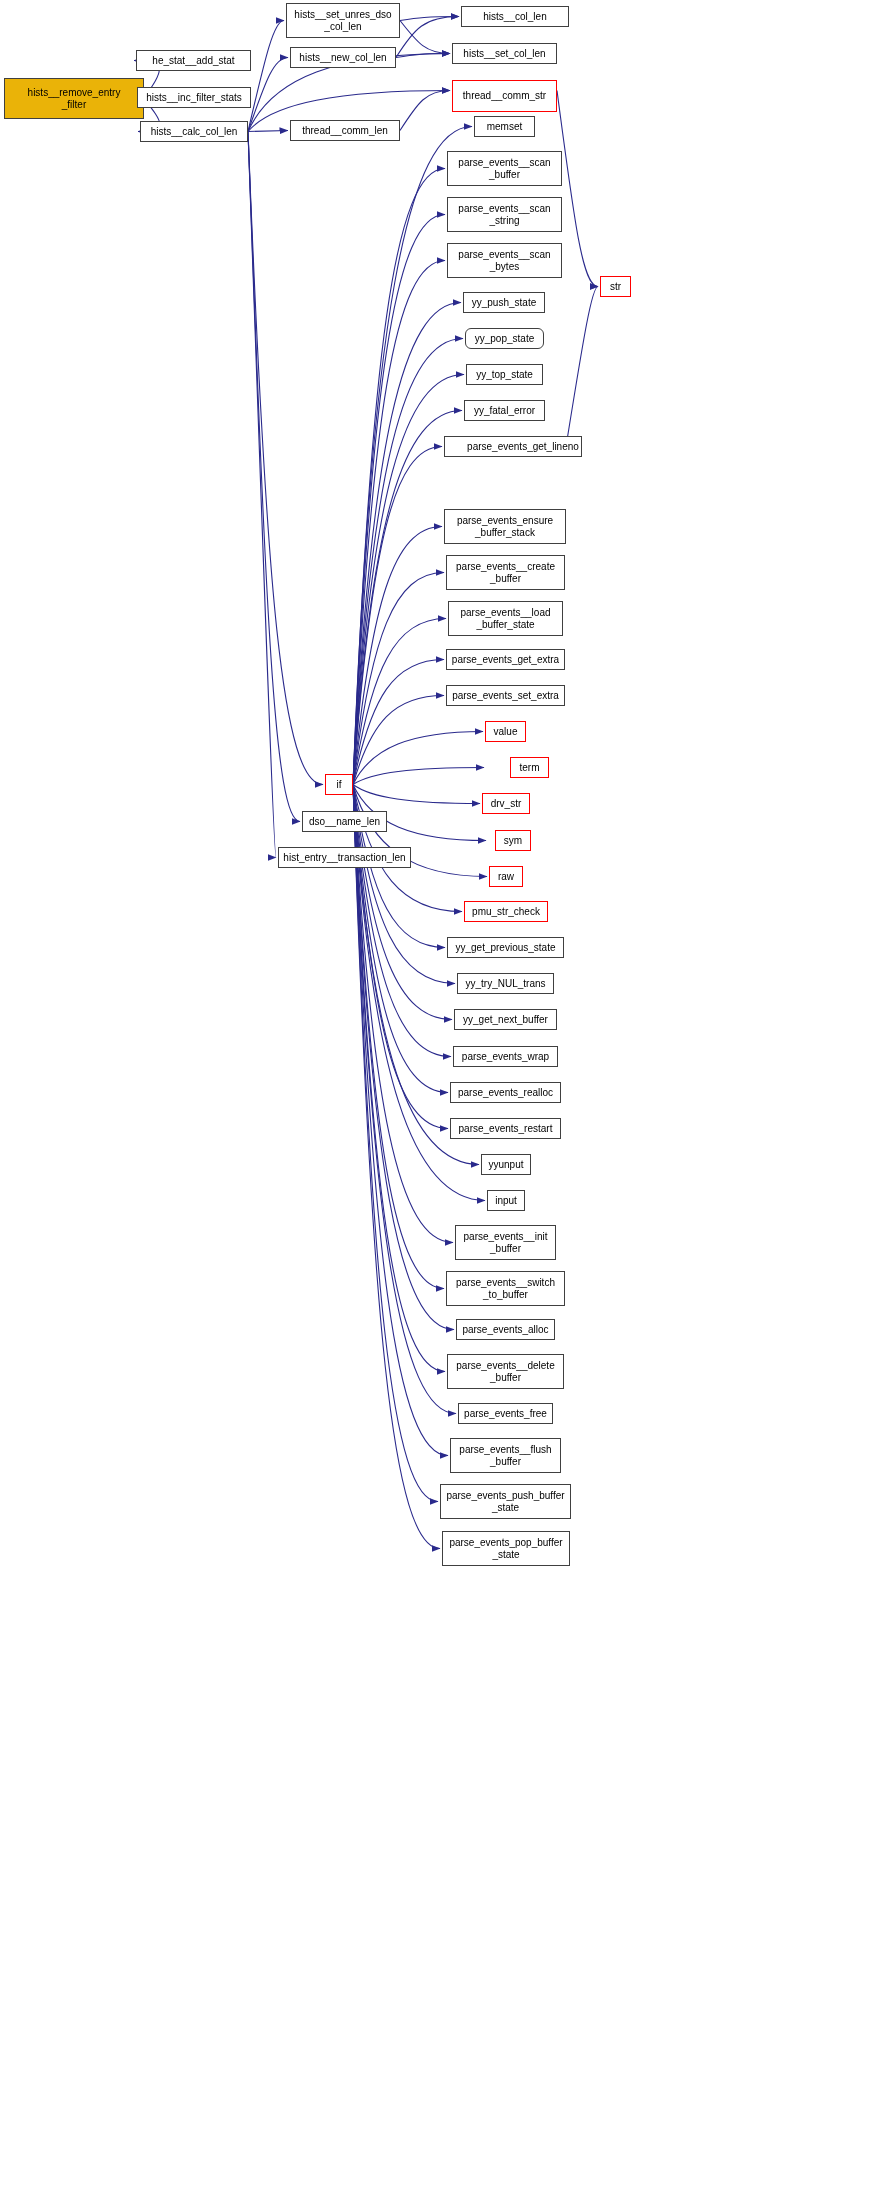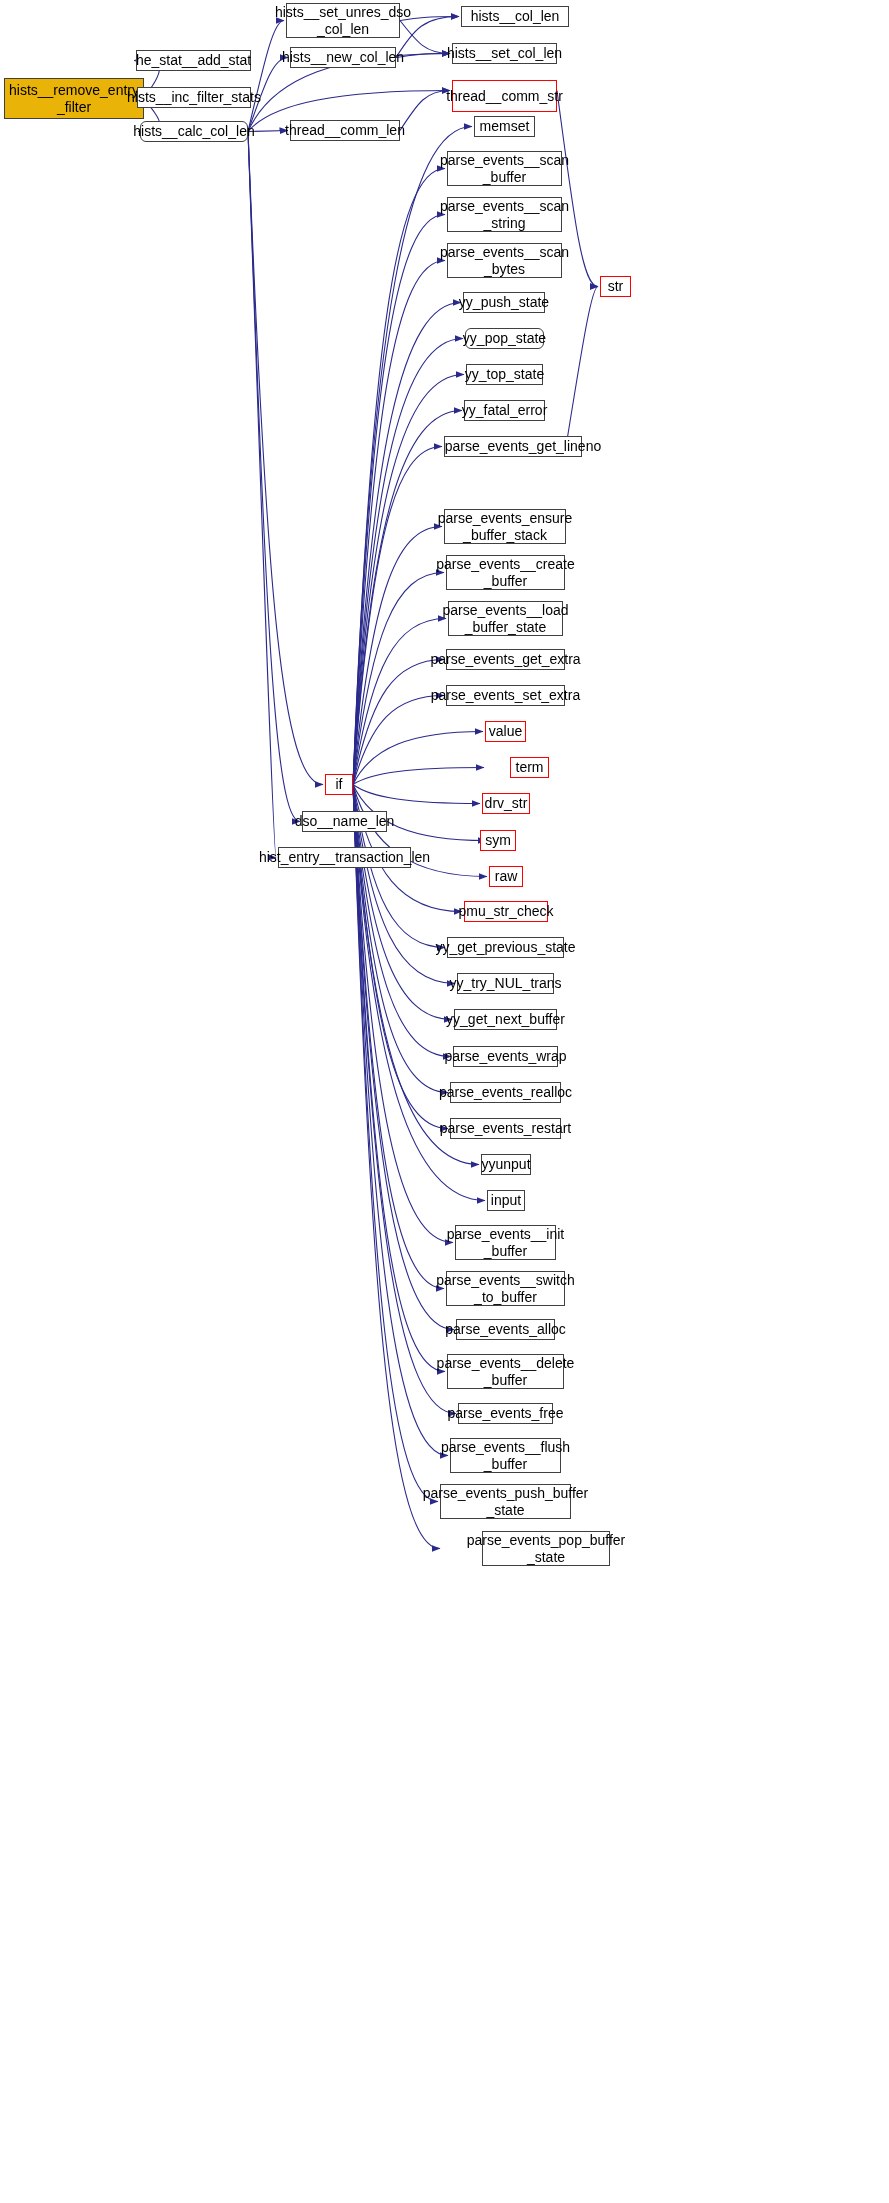--- a/index.html
+++ b/index.html
@@ -1,21 +1,21 @@
 <!DOCTYPE html>
 <html><head>
 <meta charset="utf-8">
 <style>
   html,body{margin:0;padding:0;background:#ffffff;}
   body{font-family:"Liberation Sans", sans-serif;}
   #canvas{position:relative;width:889px;height:2203px;background:#fff;overflow:hidden;}
   svg.edges{position:absolute;left:0;top:0;width:889px;height:2203px;pointer-events:none;}
   .node{position:absolute;box-sizing:border-box;border:1px solid #404040;background:#ffffff;
         display:flex;align-items:center;justify-content:center;text-align:center;
-        font-family:"Liberation Sans", sans-serif;font-size:14px;color:#000;line-height:1.18;
+        font-family:"Liberation Sans", sans-serif;font-size:10px;color:#000;line-height:1.18;
         white-space:pre-line;letter-spacing:0px;}
   .node.red{border:1px solid #ff0000;}
   .node.cur{background:#eab308;border:1px solid #404040;}
 </style>
 </head>
 <body>
 
 <div id="canvas">
   <svg class="edges" id="edge-layer" viewBox="0 0 889 2203" xmlns="http://www.w3.org/2000/svg">
     <defs>
@@ -78,21 +78,21 @@
         <path d="M353,784.5 C371,1286.4 391.25,1501.5 438,1501.5" fill="none" stroke="#2a2a8c" stroke-width="1.1" marker-end="url(#ah)"></path>
         <path d="M353,784.5 C371,1319.3 392.15,1548.5 440,1548.5" fill="none" stroke="#2a2a8c" stroke-width="1.1" marker-end="url(#ah)"></path>
         <path d="M566,446.5 C584,334.5 592,286.5 598,286.5" fill="none" stroke="#2a2a8c" stroke-width="1.1" marker-end="url(#ah)"></path>
       </g>
   </svg>
   <div id="node-layer">
       <div class="node cur" style="left: 4px; top: 78px; width: 140px; height: 41px;">hists__remove_entry
 _filter</div>
       <div class="node" style="left: 136px; top: 50px; width: 115px; height: 21px;">he_stat__add_stat</div>
       <div class="node" style="left: 137px; top: 87px; width: 114px; height: 21px;">hists__inc_filter_stats</div>
-      <div class="node" style="left: 140px; top: 121px; width: 108px; height: 21px; border-radius: 6px;">hists__calc_col_len</div>
+      <div class="node" style="left: 140px; top: 121px; width: 108px; height: 21px;">hists__calc_col_len</div>
       <div class="node" style="left: 286px; top: 3px; width: 114px; height: 35px;">hists__set_unres_dso
 _col_len</div>
       <div class="node" style="left: 290px; top: 47px; width: 106px; height: 21px;">hists__new_col_len</div>
       <div class="node" style="left: 290px; top: 120px; width: 110px; height: 21px;">thread__comm_len</div>
       <div class="node" style="left: 461px; top: 6px; width: 108px; height: 21px;">hists__col_len</div>
       <div class="node" style="left: 452px; top: 43px; width: 105px; height: 21px;">hists__set_col_len</div>
       <div class="node red" style="left: 452px; top: 80px; width: 105px; height: 32px;">thread__comm_str</div>
       <div class="node red" style="left: 600px; top: 276px; width: 31px; height: 21px;">str</div>
       <div class="node" style="left: 474px; top: 116px; width: 61px; height: 21px;">memset</div>
       <div class="node" style="left: 447px; top: 151px; width: 115px; height: 35px;">parse_events__scan
@@ -110,21 +110,21 @@
 _buffer_stack</div>
       <div class="node" style="left: 446px; top: 555px; width: 119px; height: 35px;">parse_events__create
 _buffer</div>
       <div class="node" style="left: 448px; top: 601px; width: 115px; height: 35px;">parse_events__load
 _buffer_state</div>
       <div class="node" style="left: 446px; top: 649px; width: 119px; height: 21px;">parse_events_get_extra</div>
       <div class="node" style="left: 446px; top: 685px; width: 119px; height: 21px;">parse_events_set_extra</div>
       <div class="node red" style="left: 485px; top: 721px; width: 41px; height: 21px;">value</div>
       <div class="node red" style="left: 486px; top: 757px; width: 39px; height: 21px; margin-left: 24px;">term</div>
       <div class="node red" style="left: 482px; top: 793px; width: 48px; height: 21px;">drv_str</div>
-      <div class="node red" style="left: 480px; top: 830px; width: 36px; height: 21px; text-align: center;">sym</div>
+      <div class="node red" style="left: 495px; top: 830px; width: 36px; height: 21px; text-align: center;">sym</div>
       <div class="node red" style="left: 489px; top: 866px; width: 34px; height: 21px;">raw</div>
       <div class="node red" style="left: 464px; top: 901px; width: 84px; height: 21px;">pmu_str_check</div>
       <div class="node" style="left: 447px; top: 937px; width: 117px; height: 21px;">yy_get_previous_state</div>
       <div class="node" style="left: 457px; top: 973px; width: 97px; height: 21px;">yy_try_NUL_trans</div>
       <div class="node" style="left: 454px; top: 1009px; width: 103px; height: 21px;">yy_get_next_buffer</div>
       <div class="node" style="left: 453px; top: 1046px; width: 105px; height: 21px;">parse_events_wrap</div>
       <div class="node" style="left: 450px; top: 1082px; width: 111px; height: 21px;">parse_events_realloc</div>
       <div class="node" style="left: 450px; top: 1118px; width: 111px; height: 21px;">parse_events_restart</div>
       <div class="node" style="left: 481px; top: 1154px; width: 50px; height: 21px;">yyunput</div>
       <div class="node" style="left: 487px; top: 1190px; width: 38px; height: 21px;">input</div>
@@ -133,19 +133,19 @@
       <div class="node" style="left: 446px; top: 1271px; width: 119px; height: 35px;">parse_events__switch
 _to_buffer</div>
       <div class="node" style="left: 456px; top: 1319px; width: 99px; height: 21px;">parse_events_alloc</div>
       <div class="node" style="left: 447px; top: 1354px; width: 117px; height: 35px;">parse_events__delete
 _buffer</div>
       <div class="node" style="left: 458px; top: 1403px; width: 95px; height: 21px;">parse_events_free</div>
       <div class="node" style="left: 450px; top: 1438px; width: 111px; height: 35px;">parse_events__flush
 _buffer</div>
       <div class="node" style="left: 440px; top: 1484px; width: 131px; height: 35px;">parse_events_push_buffer
 _state</div>
-      <div class="node" style="left: 442px; top: 1531px; width: 128px; height: 35px; margin-left: 40px;">parse_events_pop_buffer
+      <div class="node" style="left: 442px; top: 1531px; width: 128px; height: 35px;">parse_events_pop_buffer
 _state</div>
       <div class="node red" style="left: 325px; top: 774px; width: 28px; height: 21px;">if</div>
       <div class="node" style="left: 302px; top: 811px; width: 85px; height: 21px;">dso__name_len</div>
       <div class="node" style="left: 278px; top: 847px; width: 133px; height: 21px;">hist_entry__transaction_len</div>
     </div>
 </div>
 
 </body></html>

